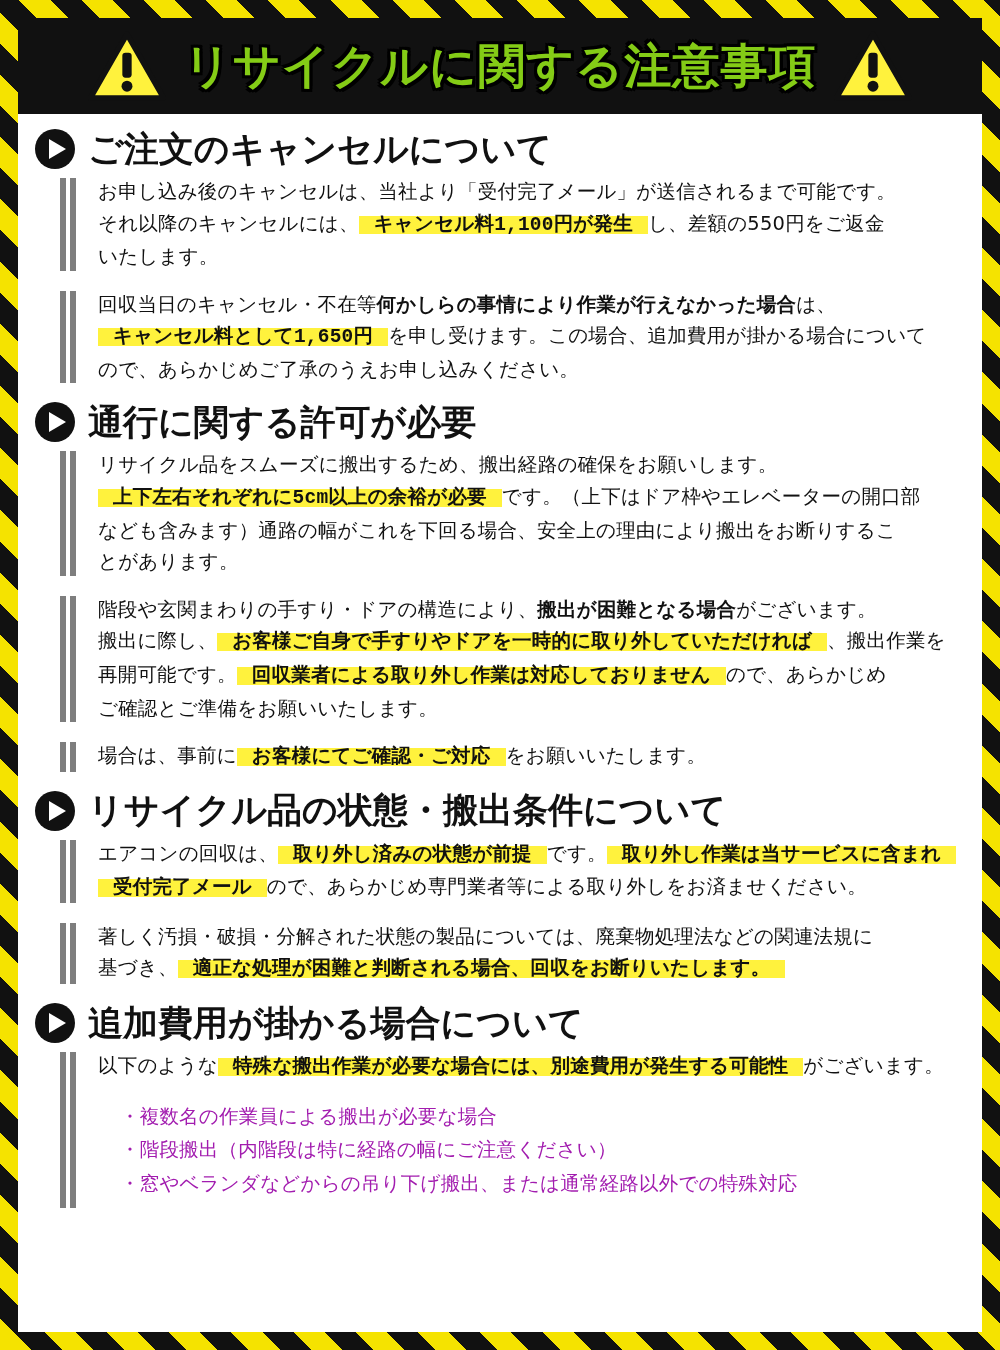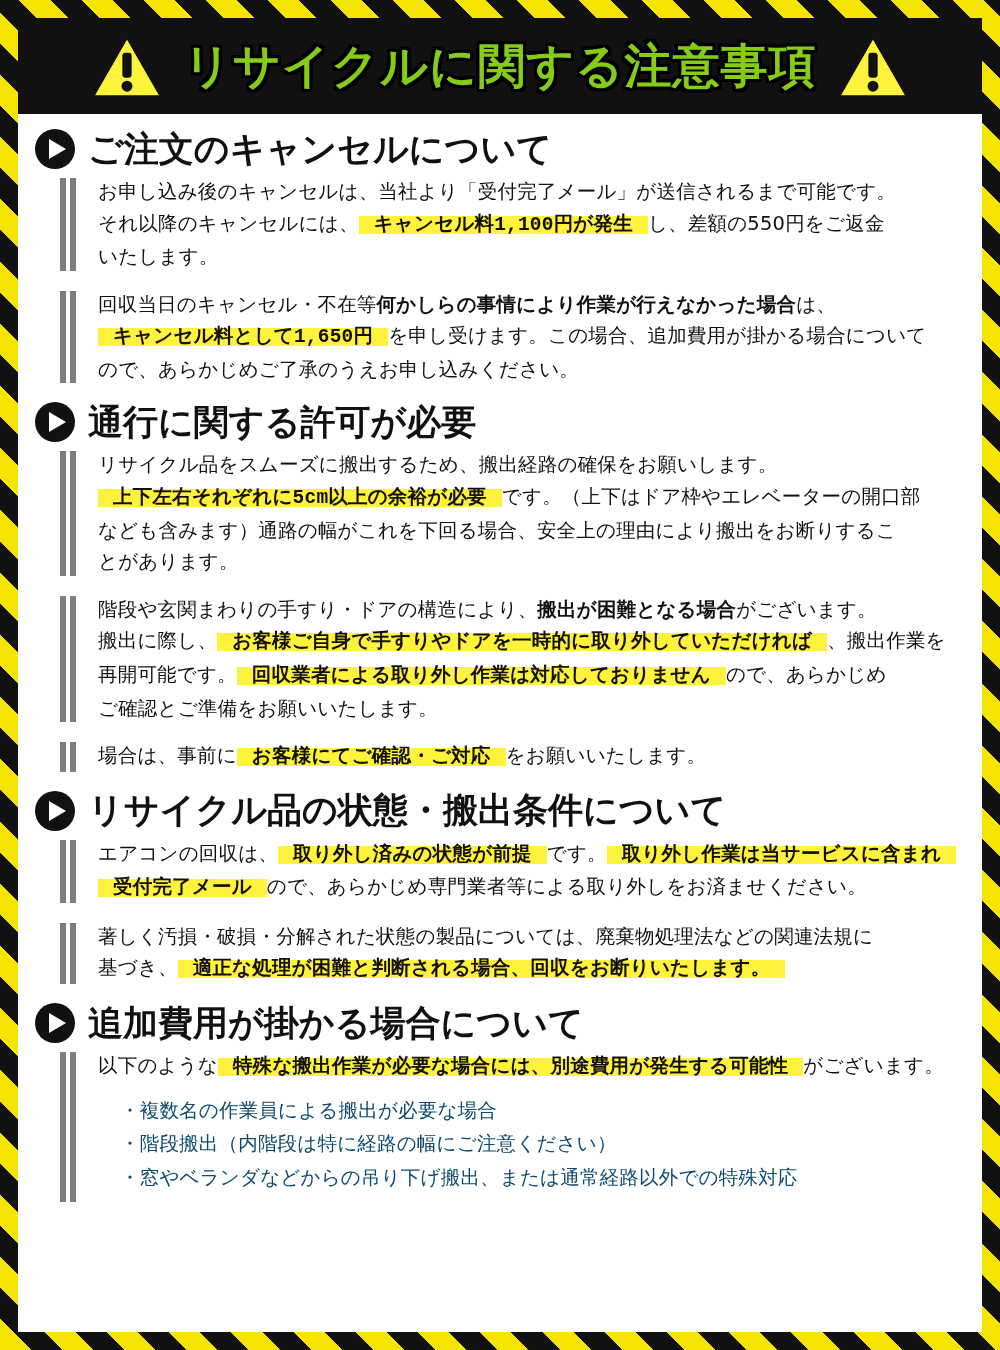--- a/index.html
+++ b/index.html
@@ -83,22 +83,22 @@
     letter-spacing:0.2px;
     flex:1 1 auto;
   }
   .hl{
     background:linear-gradient(transparent 8%, #fff23d 8%, #fff23d 92%, transparent 92%);
     font-weight:bold;
     padding:0 15px;
     font-family:Liberation Mono, monospace;
   }
   .bullets{
-    margin:10px 0 10px 0;
-    font-size:19.5px;line-height:1.72;color:#0c4a6e;
+    margin:16px 0 10px 0;
+    font-size:19.5px;line-height:1.72;color:#a21caf;
   }
   .bullets div{padding-left:22px;}
 </style>
 </head>
 <body>
 
 <div class="page">
   <div class="inner">
 
     <div class="header">

